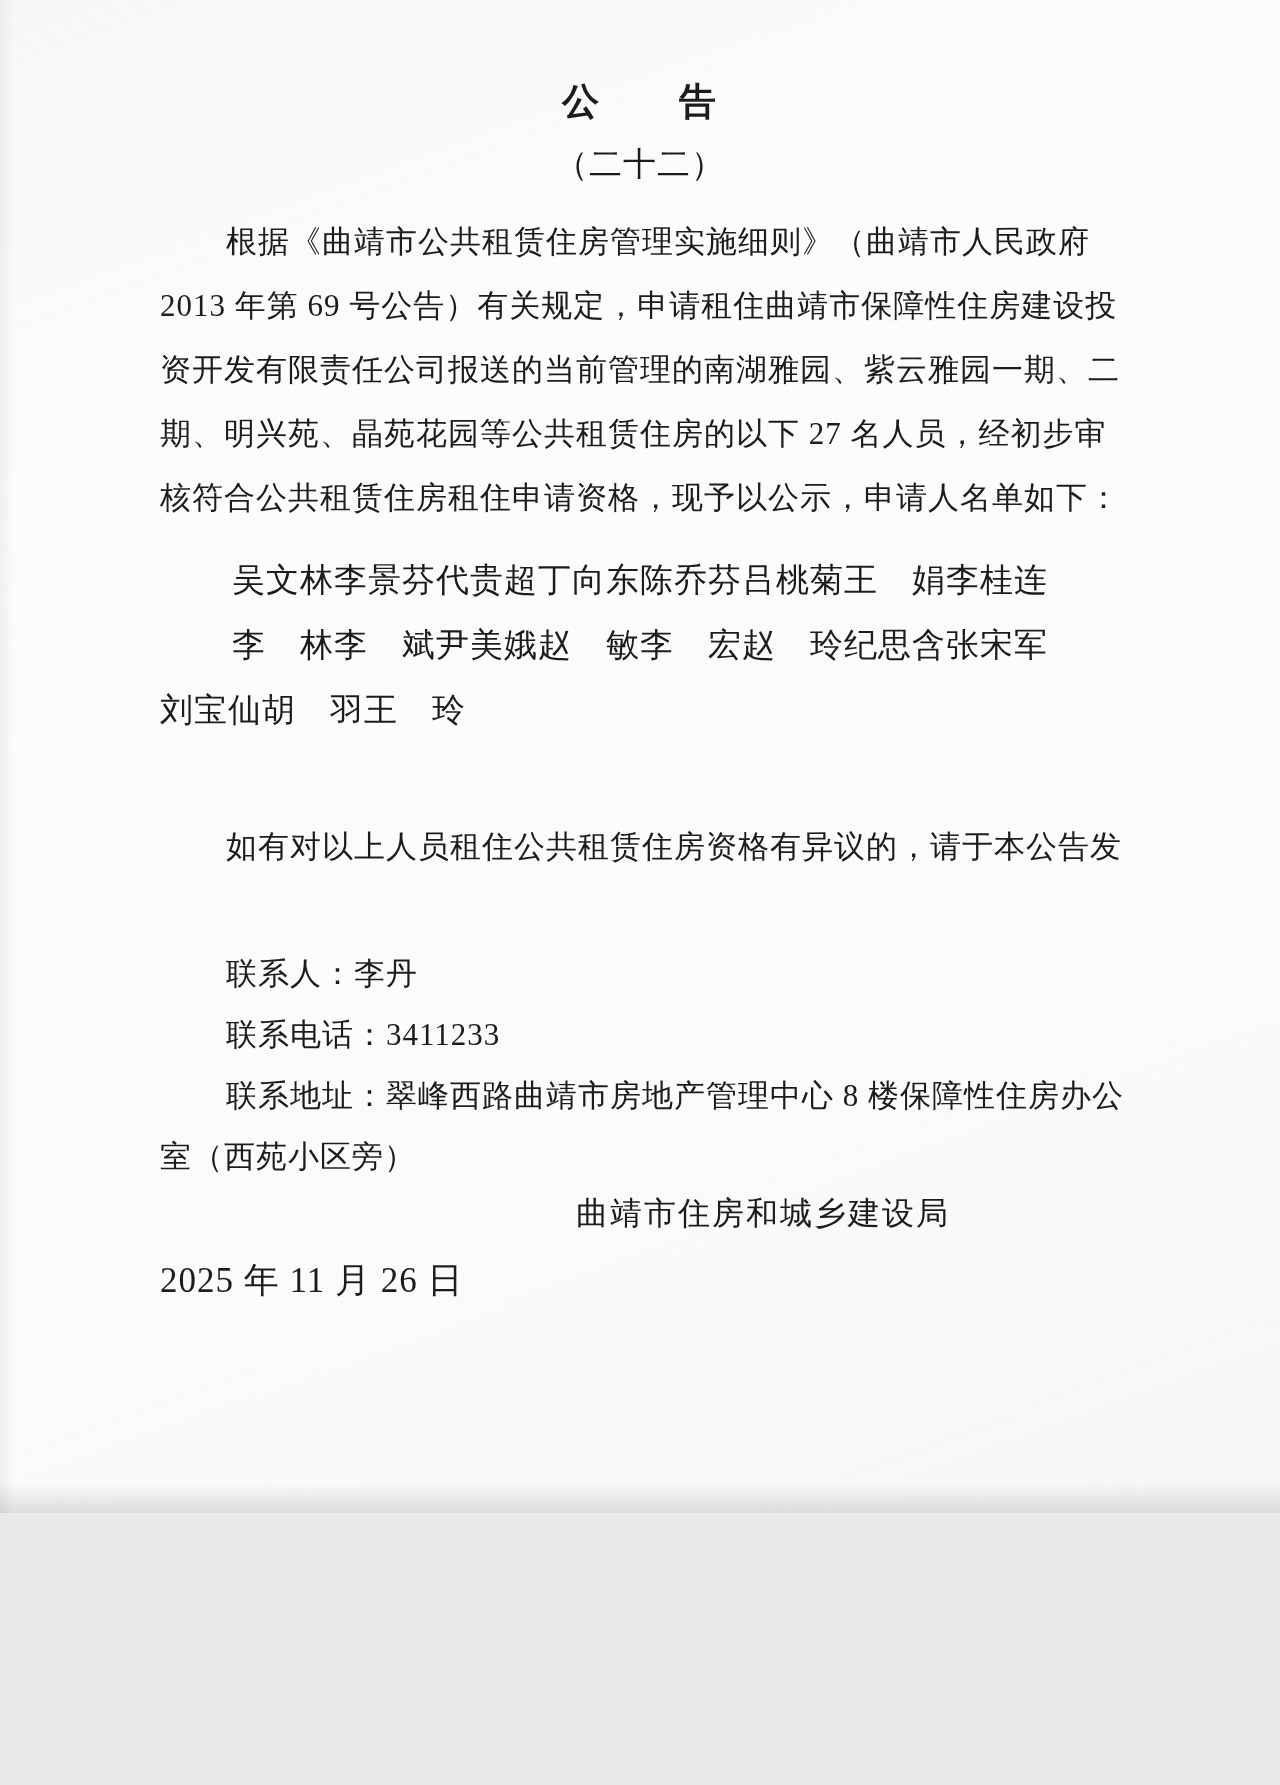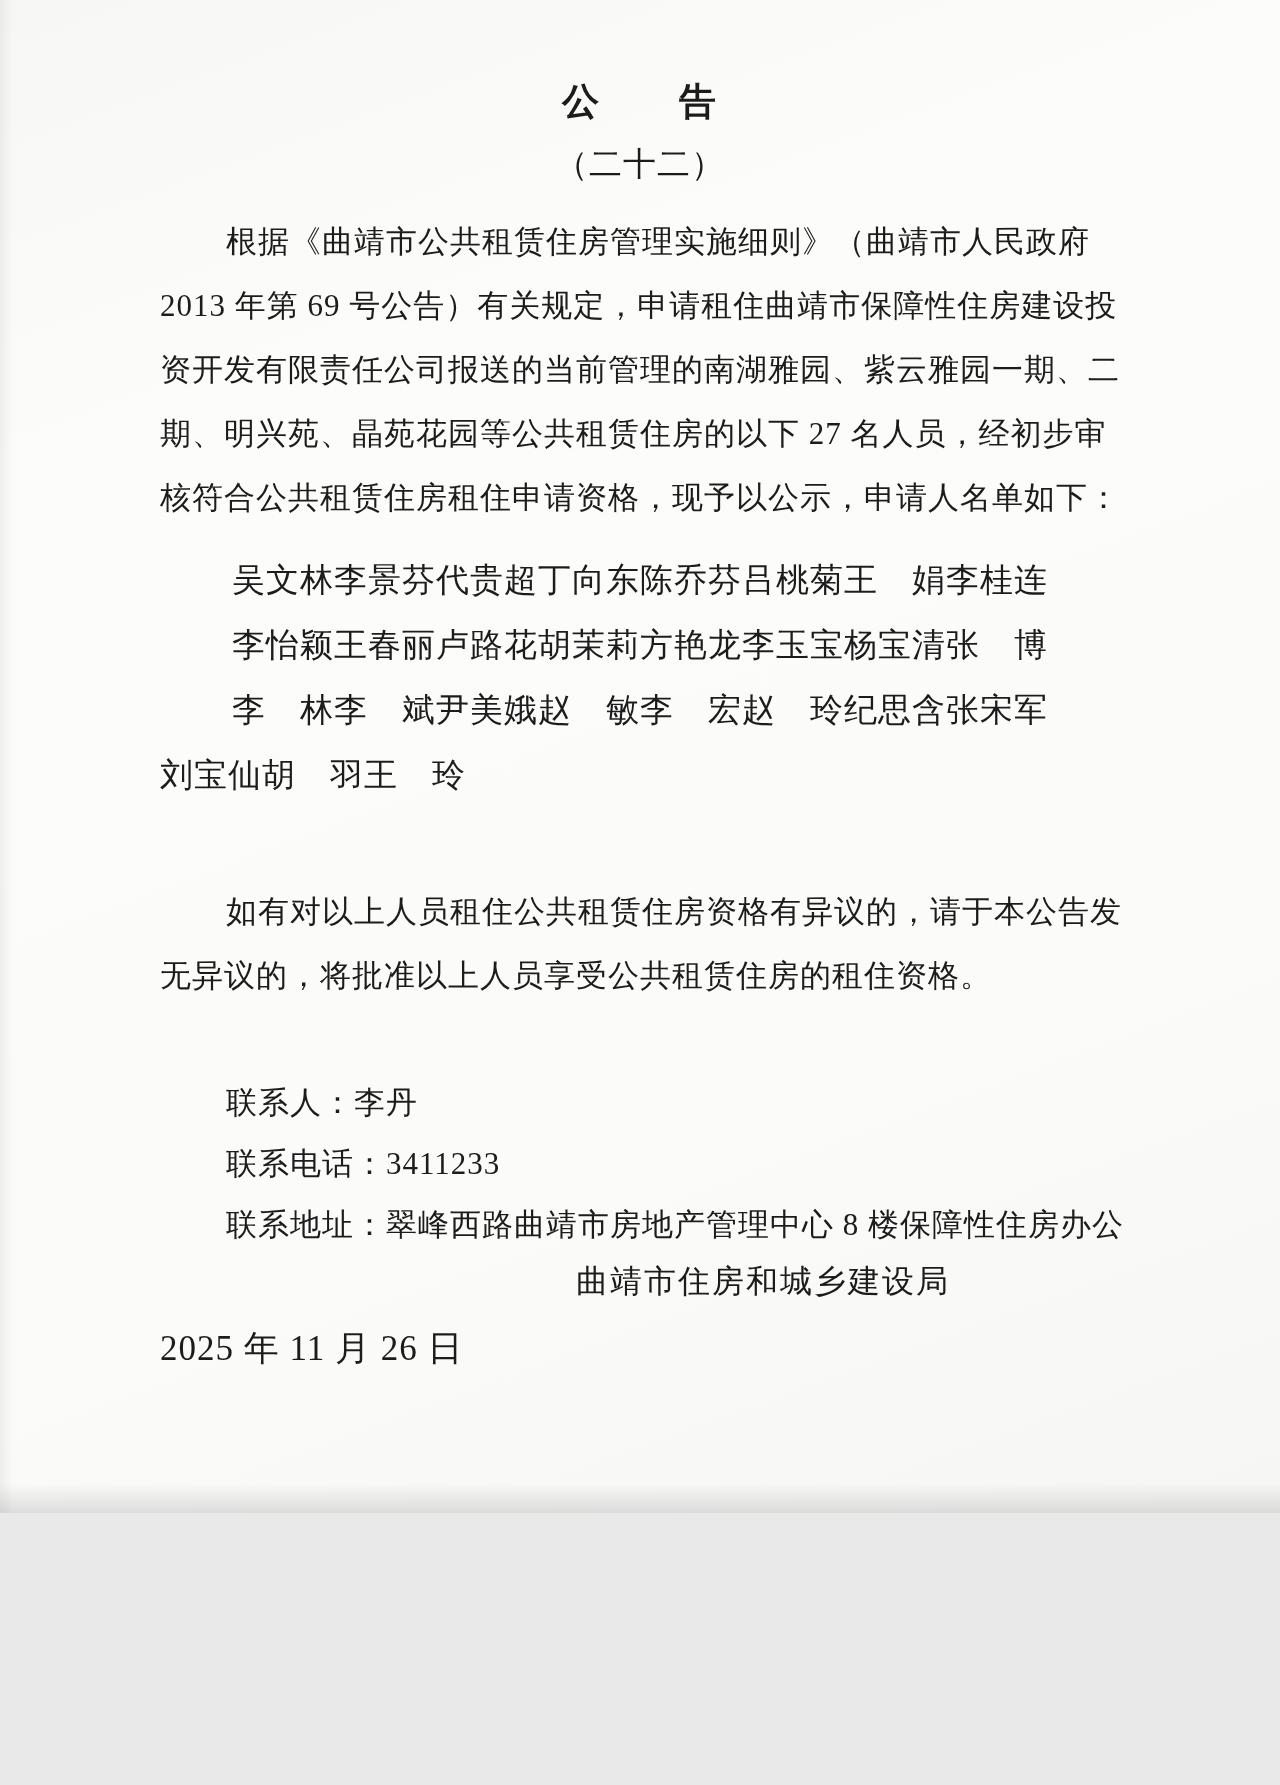--- a/index.html
+++ b/index.html
@@ -134,55 +134,45 @@
         <span class="name">吴文林</span>
         <span class="name">李景芬</span>
         <span class="name">代贵超</span>
         <span class="name">丁向东</span>
         <span class="name">陈乔芬</span>
         <span class="name">吕桃菊</span>
         <span class="name">王　娟</span>
         <span class="name">李桂连</span>
       </div>
       <div class="name-row">
-        <span class="name">李怡颖</span>
-        <span class="name">王春丽</span>
-        <span class="name">卢路花</span>
-        <span class="name">胡茉莉</span>
-        <span class="name">方艳龙</span>
-        <span class="name">李玉宝</span>
-        <span class="name">杨宝清</span>
-        <span class="name">张　博</span>
-      </div>
-      <div class="name-row">
         <span class="name">李　林</span>
         <span class="name">李　斌</span>
         <span class="name">尹美娥</span>
         <span class="name">赵　敏</span>
         <span class="name">李　宏</span>
         <span class="name">赵　玲</span>
         <span class="name">纪思含</span>
         <span class="name">张宋军</span>
       </div>
       <div class="name-row partial">
         <span class="name">刘宝仙</span>
         <span class="name">胡　羽</span>
         <span class="name">王　玲</span>
       </div>
     </div>
 
     <div class="para notice">
       <div class="line indent">如有对以上人员租住公共租赁住房资格有异议的，请于本公告发</div>
-      <div class="line">无异议的，将批准以上人员享受公共租赁住房的租住资格。</div>
     </div>
 
     <div class="contact">
       <div class="line indent">联系人：李丹</div>
       <div class="line indent">联系电话：3411233</div>
       <div class="line indent">联系地址：翠峰西路曲靖市房地产管理中心 8 楼保障性住房办公</div>
+      <div class="line">室（西苑小区旁）</div>
     </div>
 
     <div class="footer">
       <div class="issuer">曲靖市住房和城乡建设局</div>
       <div class="date">2025 年 11 月 26 日</div>
     </div>
 
   </div>
 </div>
 

